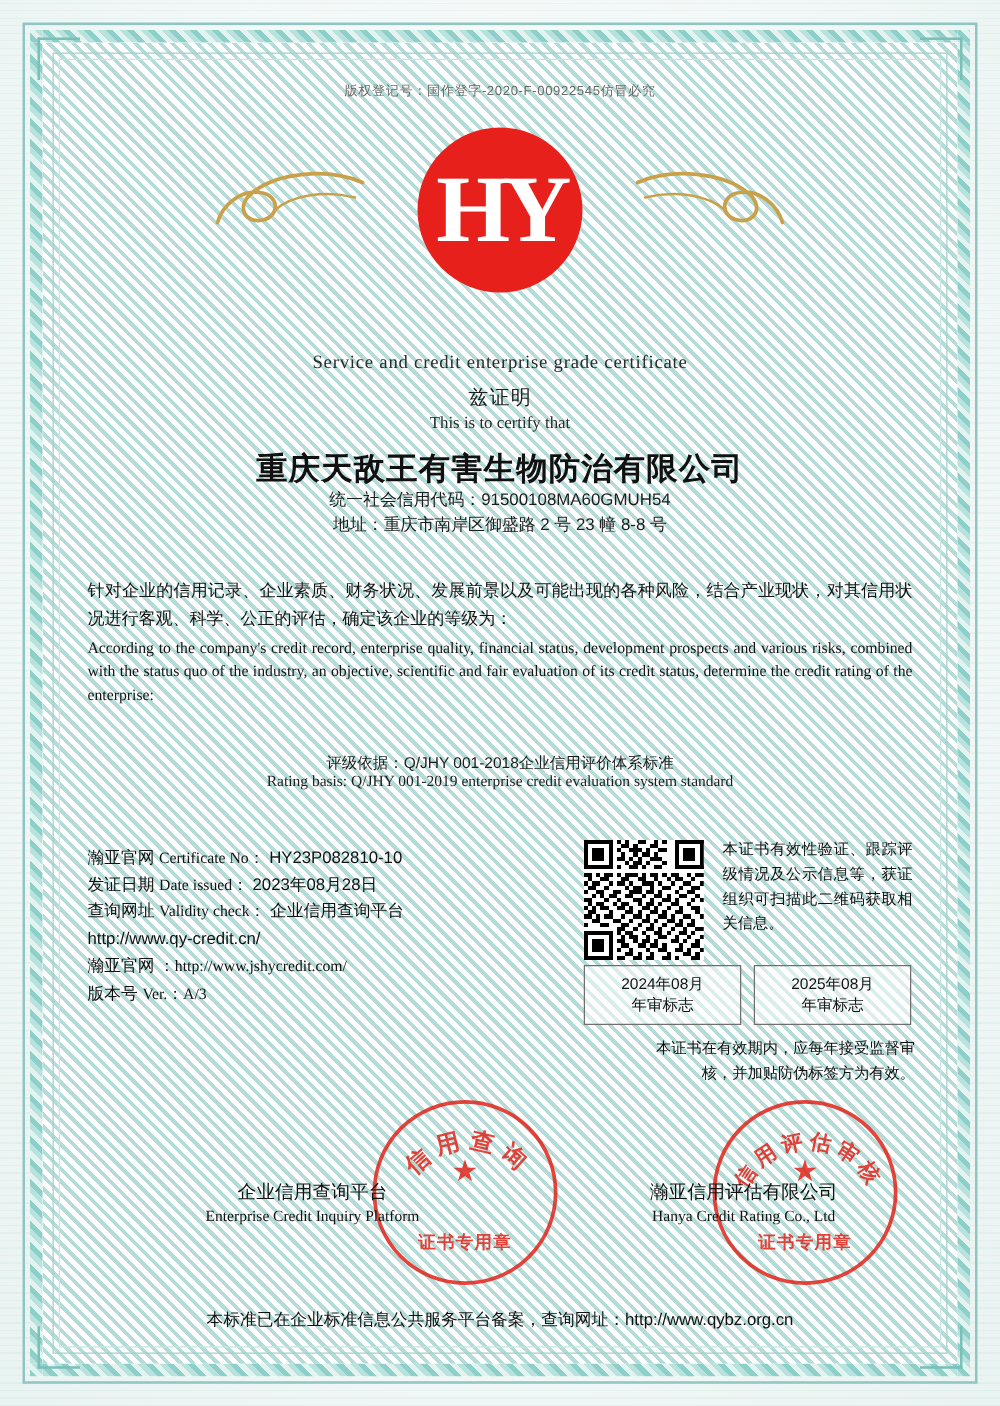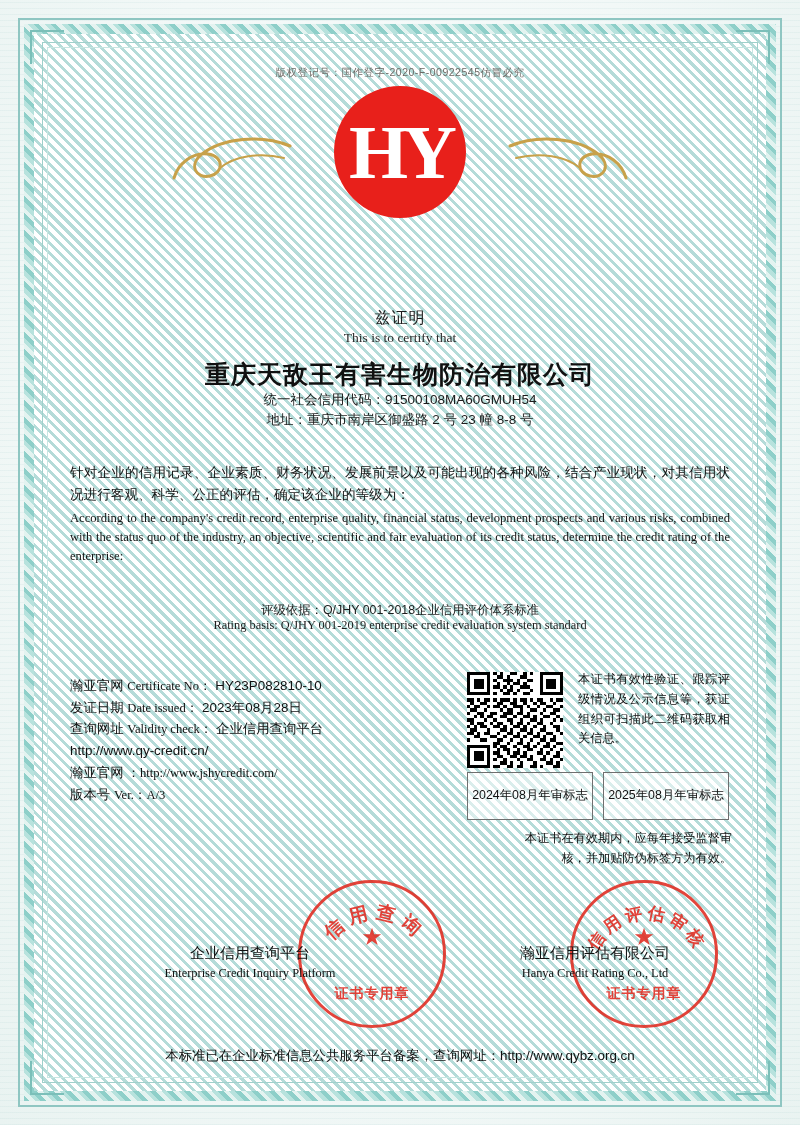--- a/index.html
+++ b/index.html
@@ -47,21 +47,21 @@
   .corner.br { right:30px; bottom:30px; border-left:none; border-top:none; }
 
   .copyright-note {
     position:absolute; top:66px; left:0; right:0; text-align:center;
     font-size:10.5px; color:#6d6a66; letter-spacing:0.5px;
   }
 
   
   .logo-wrap { position:absolute; top:86px; left:50%; transform:translateX(-50%); width:300px; height:130px; }
   .logo-circle {
-    position:absolute; left:50%; top:0; transform:translateX(-50%);
+    position:absolute; left:50%; top:16px; transform:translateX(-50%);
     width:132px; height:132px; border-radius:50%; background:#e8201b;
     display:flex; align-items:center; justify-content:center;
     color:#ffffff; font-size:76px; font-weight:bold; letter-spacing:-6px;
     font-family:"Liberation Serif", serif;
     text-align:center;
   }
   .flourish { position:absolute; top:46px; }
   .flourish.left { left:-78px; }
   .flourish.right { right:-78px; }
 
@@ -136,21 +136,21 @@
   .qr svg { display:block; }
 
   .qr-note {
     position:absolute; top:670px; left:578px; width:152px;
     font-size:12.2px; line-height:1.62; color:#111; text-align:justify;
   }
 
   .seal-boxes { position:absolute; top:772px; left:467px; width:263px; display:flex; gap:10px; }
   .seal-box {
     width:126px; height:48px; border:1px solid #6f6f6f; background:rgba(255,255,255,0.5);
-    display:flex; align-items:center; justify-content:center;
+    display:flex; flex-direction:column; align-items:center; justify-content:center;
     font-size:12.4px; color:#111; line-height:1.4;
   }
   .annual-note {
     position:absolute; top:828px; left:520px; width:212px;
     font-size:12.2px; line-height:1.65; color:#111; text-align:right;
   }
 
   
   .stamp {
     position:absolute; width:148px; height:148px; border-radius:50%;
@@ -220,20 +220,21 @@
       <path d="M118,14 C90,2 50,6 30,22 C16,33 24,47 38,44 C52,41 52,24 36,22 C20,20 6,32 2,46" fill="none" stroke="#c8a14a" stroke-width="3" stroke-linecap="round"></path>
       <path d="M112,26 C88,20 62,24 48,36" fill="none" stroke="#c8a14a" stroke-width="2" stroke-linecap="round"></path>
     </svg>
     <svg class="flourish right" width="120" height="62">
       <path d="M2,14 C30,2 70,6 90,22 C104,33 96,47 82,44 C68,41 68,24 84,22 C100,20 114,32 118,46" fill="none" stroke="#c8a14a" stroke-width="3" stroke-linecap="round"></path>
       <path d="M8,26 C32,20 58,24 72,36" fill="none" stroke="#c8a14a" stroke-width="2" stroke-linecap="round"></path>
     </svg>
     <div class="logo-circle">HY</div>
   </div>
 
+  <div class="title-en">Service and credit enterprise grade certificate</div>
 
   <div class="certify-cn">兹证明</div>
   <div class="certify-en">This is to certify that</div>
 
   <div class="company">重庆天敌王有害生物防治有限公司</div>
   <div class="usci">统一社会信用代码：91500108MA60GMUH54</div>
   <div class="addr">地址：重庆市南岸区御盛路 2 号 23 幢 8-8 号</div>
 
   <div class="body-block">
     <div class="body-cn">针对企业的信用记录、企业素质、财务状况、发展前景以及可能出现的各种风险，结合产业现状，对其信用状况进行客观、科学、公正的评估，确定该企业的等级为：</div>

